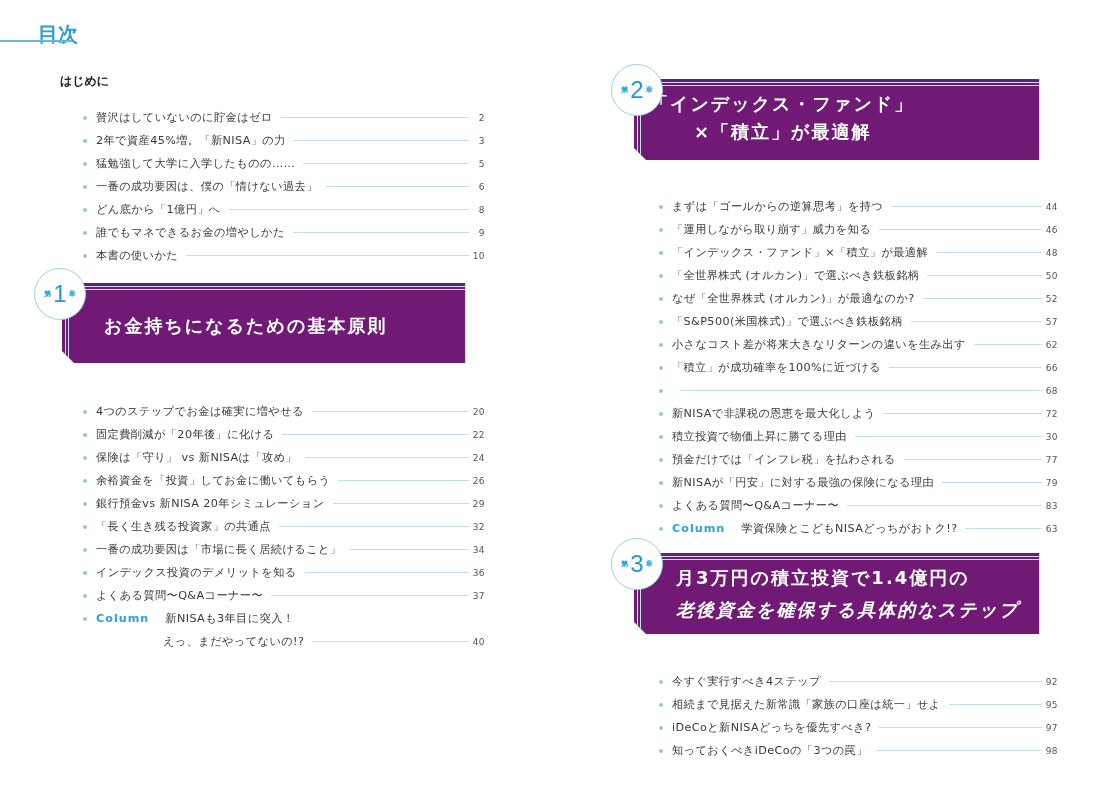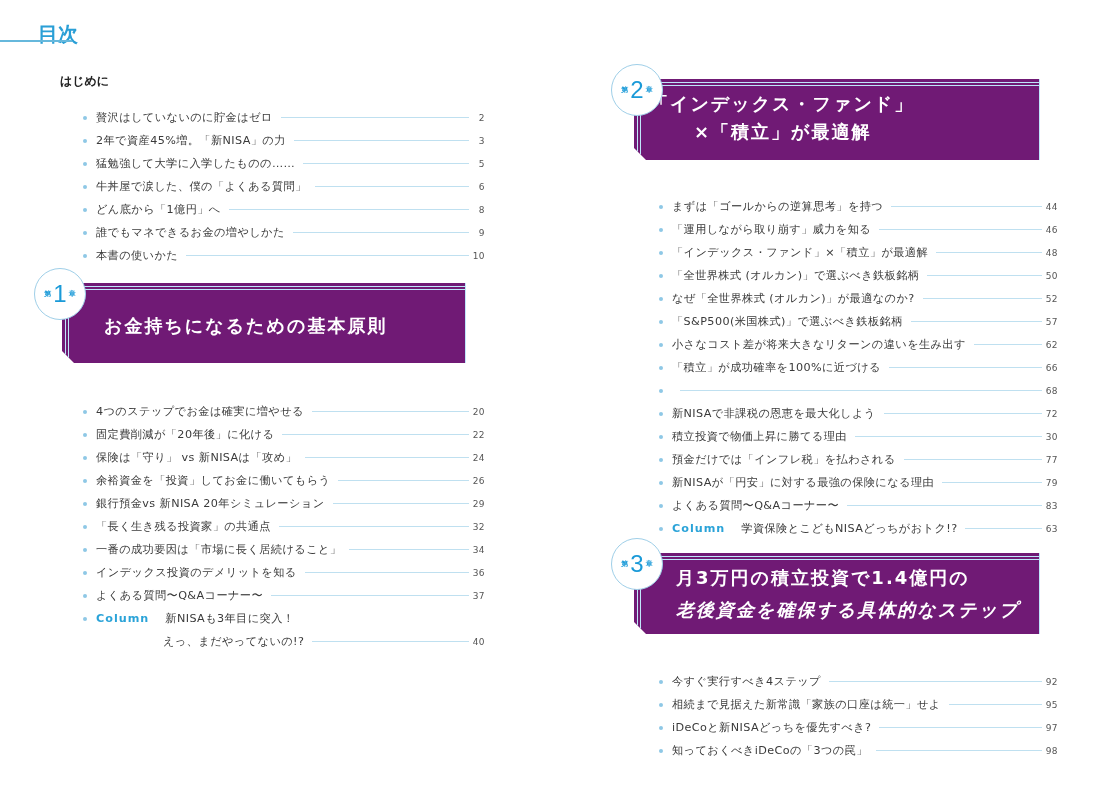--- a/index.html
+++ b/index.html
@@ -88,21 +88,21 @@
       <span class="page">3</span>
     </li>
   <li class="toc-item">
       <span class="dot"></span>
       <span class="title">猛勉強して大学に入学したものの……</span>
       <span class="leader"></span>
       <span class="page">5</span>
     </li>
   <li class="toc-item">
       <span class="dot"></span>
-      <span class="title">牛丼屋で涙した、僕の「よくある質問」</span>
+      <span class="title">一番の成功要因は、僕の「情けない過去」</span>
       <span class="leader"></span>
       <span class="page">6</span>
     </li>
   <li class="toc-item">
       <span class="dot"></span>
       <span class="title">どん底から「1億円」へ</span>
       <span class="leader"></span>
       <span class="page">8</span>
     </li>
   <li class="toc-item">

